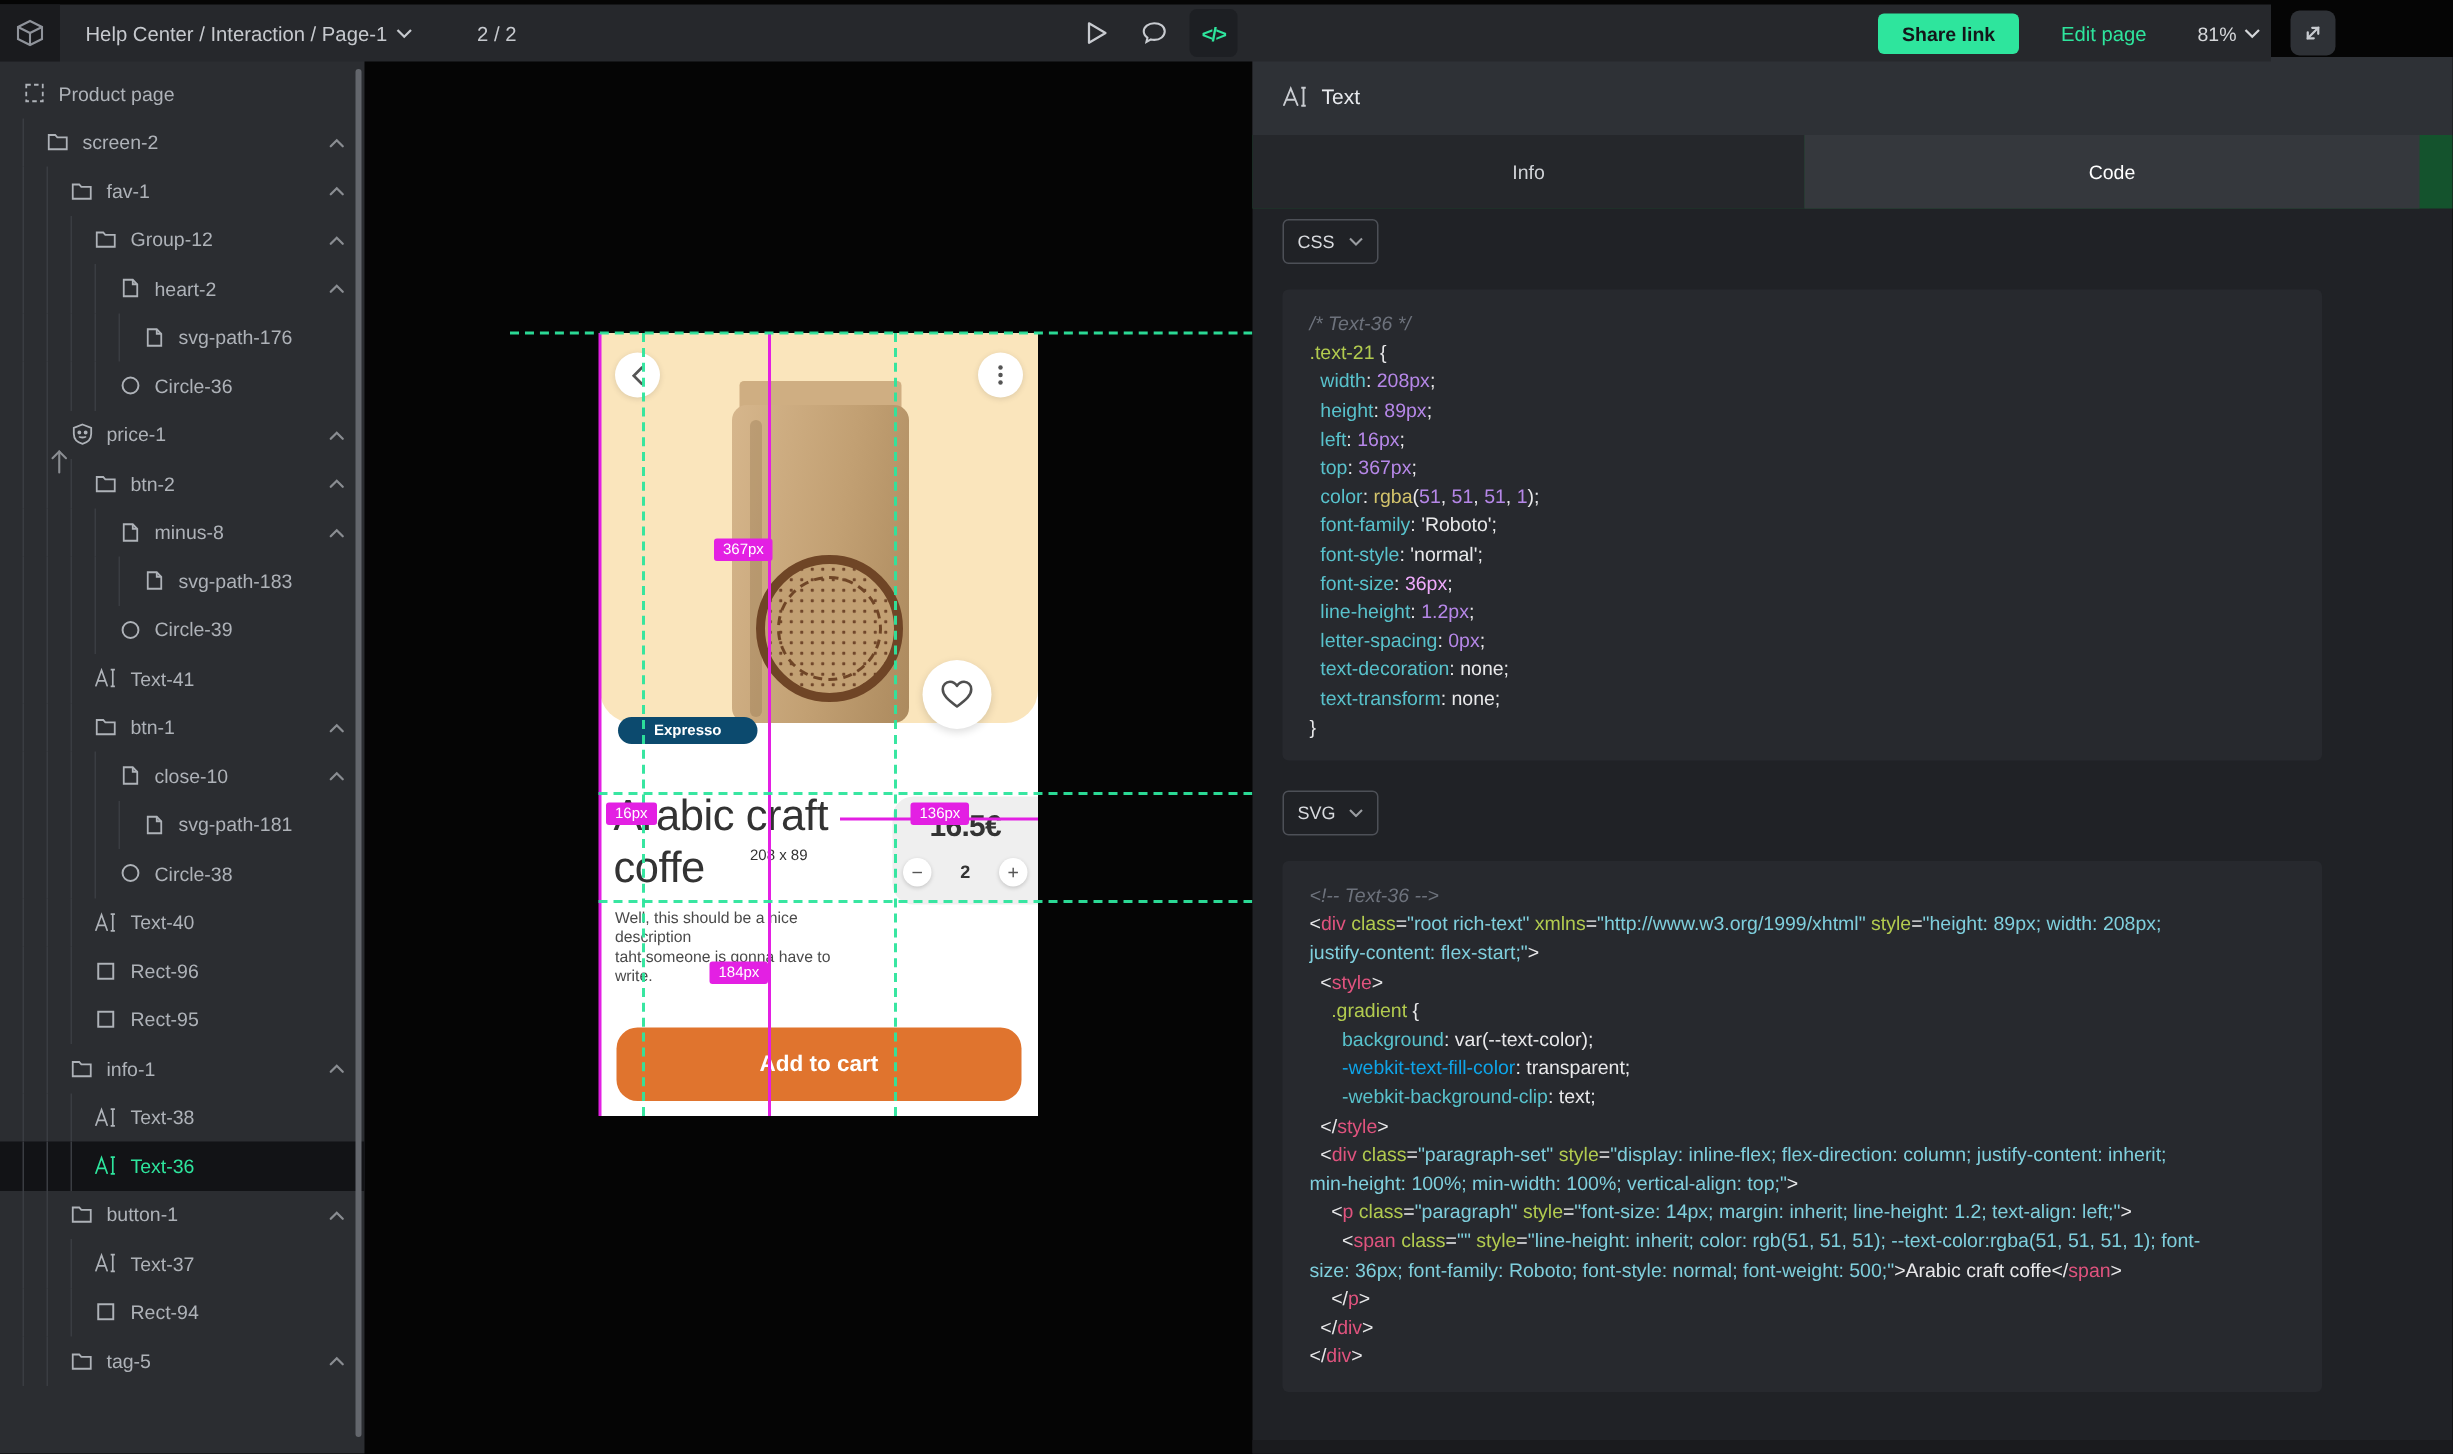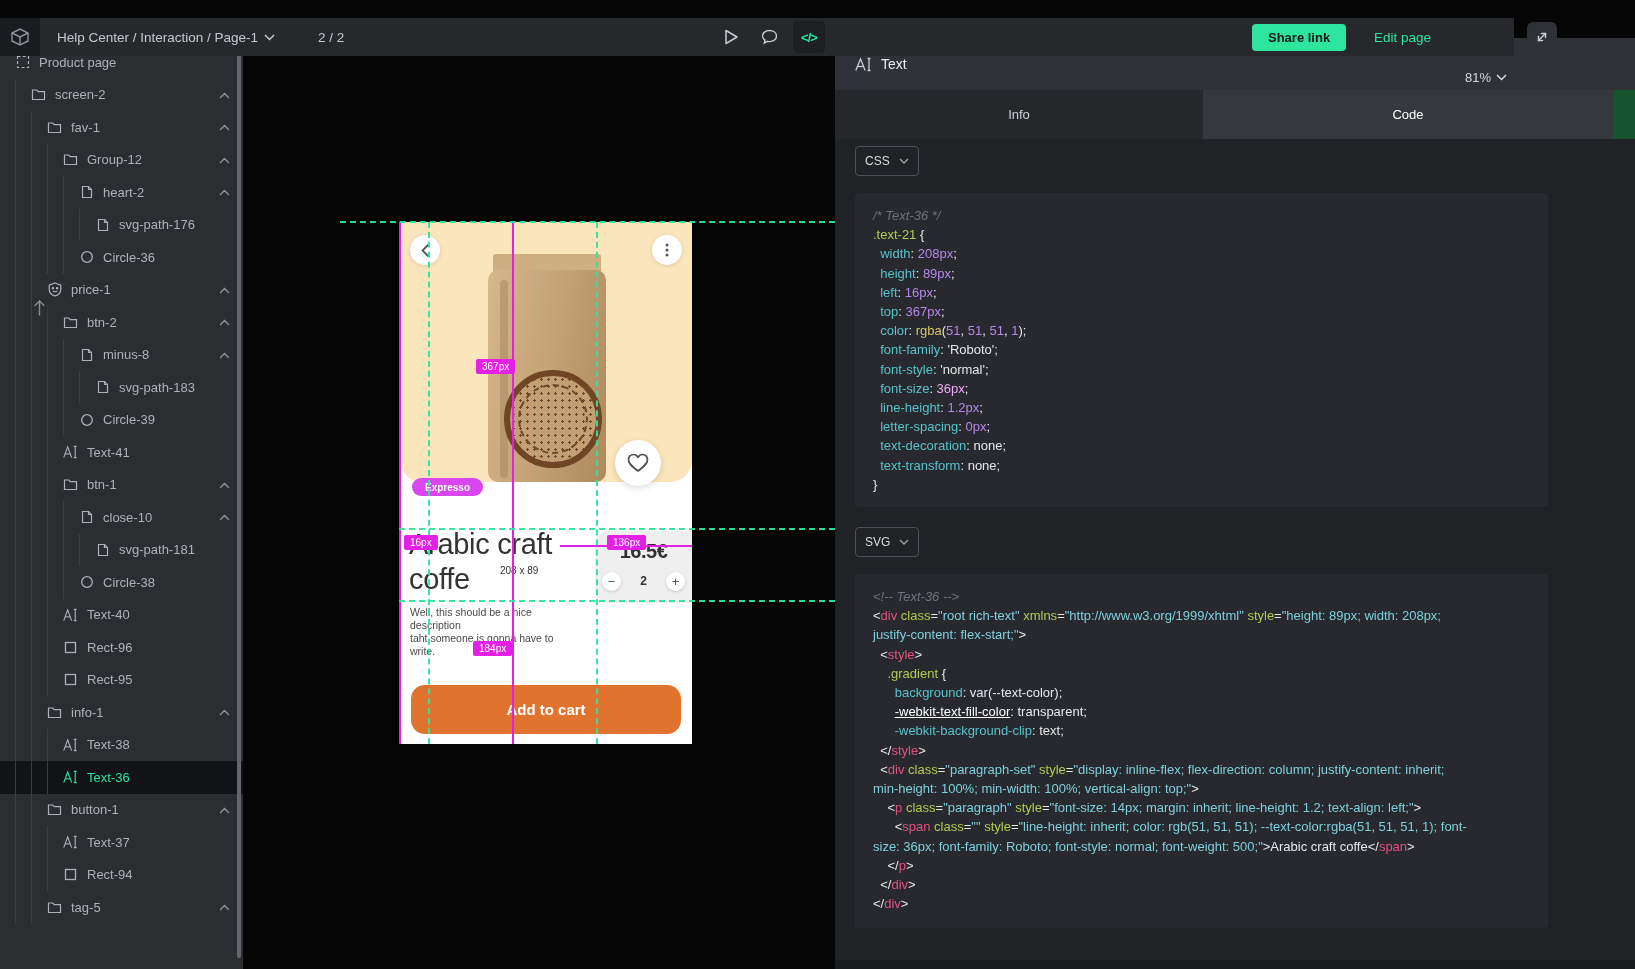--- a/index.html
+++ b/index.html
@@ -1,38 +1,38 @@
 <!DOCTYPE html>
 <html><head>
 <meta charset="utf-8">
 <style>
   * { margin:0; padding:0; box-sizing:border-box; }
   html,body { width:1635px; height:969px; overflow:hidden; background:#050505;
     font-family:"Liberation Sans", sans-serif; }
 
   
-  .topbar { position:absolute; left:0; top:18px; width:1514px; height:38px; background:#26282c; z-index:40; }
+  .topbar { position:absolute; left:0; top:3px; width:1514px; height:38px; background:#26282c; z-index:40; }
   .logo-tile { position:absolute; left:0; top:0; width:40px; height:38px; background:#1a1b1e;
     display:flex; align-items:center; justify-content:center; }
   .breadcrumb { position:absolute; left:57px; top:0; height:38px; display:flex; align-items:center;
     color:#c6c9ce; font-size:13.5px; gap:6px; cursor:pointer; }
   .page-counter { position:absolute; left:318px; top:0; height:38px; display:flex; align-items:center;
     color:#c6c9ce; font-size:13.5px; }
   .tb-icon { position:absolute; top:0; height:38px; display:flex; align-items:center; justify-content:center;
     width:34px; cursor:pointer; }
   .code-tile { position:absolute; left:793px; top:3px; width:32px; height:32px; background:#1d1f23;
     border-radius:5px; display:flex; align-items:center; justify-content:center;
     color:#2ee59d; font-size:13px; font-weight:700; cursor:pointer; letter-spacing:-1px; }
   .share-btn { position:absolute; left:1252px; top:6px; height:27px; padding:0 16px; background:#2ee59d;
     border:none; border-radius:4px; color:#14161a; font-size:13px; font-weight:600;
     font-family:"Liberation Sans",sans-serif; cursor:pointer; }
   .edit-link { position:absolute; left:1374px; top:0; height:38px; display:flex; align-items:center;
     color:#2ee59d; font-size:13.5px; cursor:pointer; }
   .zoom-ctrl { position:absolute; left:1465px; top:0; height:38px; display:flex; align-items:center;
-    color:#d5d7da; font-size:13px; gap:5px; cursor:pointer;margin-top:40px; }
+    color:#d5d7da; font-size:13px; gap:5px; cursor:pointer; }
   .fs-tile { position:absolute; left:1527px; top:4px; width:30px; height:30px; background:#2e3136;
     border-radius:6px; display:flex; align-items:center; justify-content:center; cursor:pointer; }
 
   
   .sidebar { position:absolute; left:0; top:38px; width:243px; height:931px; background:#2b2d31; z-index:30; }
   #layer-tree { position:absolute; left:0; top:8px; width:243px; }
   .tree-row { position:relative; height:32.5px; display:flex; align-items:stretch; padding-left:15px;
     cursor:pointer; color:#aeb2b8; }
   .tree-row.selected { background:#121316; color:#2ee59d; }
   .guide { width:16px; border-left:1px solid #3a3d42; flex:none; }
@@ -59,21 +59,21 @@
     border-bottom:3px solid #a8855a; border-radius:3px; }
   .bag-crease { position:absolute; left:100px; top:58px; width:8px; height:198px; background:rgba(120,90,55,.25);
     border-radius:4px; }
   .stamp { position:absolute; left:104px; top:148px; width:98px; height:98px; border-radius:50%;
     border:6px solid #6f4526; background:#c2a073;
     background-image:radial-gradient(#70462a 1.1px, transparent 1.3px); background-size:7px 7px; }
   .stamp-inner { position:absolute; inset:8px; border:2px dashed #6f4526; border-radius:50%; }
   .heart-btn { position:absolute; left:215px; top:218px; width:46px; height:46px; border-radius:50%;
     background:#fff; box-shadow:0 2px 6px rgba(0,0,0,.14); display:flex; align-items:center;
     justify-content:center; cursor:pointer; color:#4f4f4f; }
-  .tag-pill { position:absolute; left:12px; top:256px; height:18px; padding:0 13px; background:#d946ef;
+  .tag-pill { position:absolute; left:12px; top:256px; height:18px; padding:0 24px; background:#0c4a6e;
     border-radius:9px; color:#fff; font-size:10px; font-weight:600; display:flex; align-items:center; }
   .p-title { position:absolute; left:9px; top:305px; width:172px; font-size:29px; line-height:1.2;
     font-weight:500; color:#333; letter-spacing:-.3px; }
   .size-note { position:absolute; color:#333; font-size:10px; }
   .price-panel { position:absolute; left:195px; top:309px; width:97px; height:72px; background:#efefef;
     border-radius:14px 0 0 14px; }
   .price-txt { position:absolute; left:0; top:9px; width:97px; text-align:center; font-size:20px;
     font-weight:800; color:#333; letter-spacing:-.5px; }
   .stepper { position:absolute; left:7px; top:40px; width:83px; height:20px; display:flex;
     align-items:center; justify-content:space-between; }
@@ -734,21 +734,21 @@
         </svg>
     </span>
   </div>
   <div class="code-block" style="top:536px; height:354px;" id="svg-code">
       <div class="code-line"><span style="color: rgb(109, 114, 124); font-style: italic;">&lt;!-- Text-36 --&gt;</span></div>
       <div class="code-line"><span style="color: rgb(232, 232, 234);">&lt;</span><span style="color: rgb(224, 83, 126);">div</span><span style="color: rgb(232, 232, 234);"> </span><span style="color: rgb(178, 203, 79);">class</span><span style="color: rgb(232, 232, 234);">=</span><span style="color: rgb(127, 207, 221);">"root rich-text"</span><span style="color: rgb(232, 232, 234);"> </span><span style="color: rgb(178, 203, 79);">xmlns</span><span style="color: rgb(232, 232, 234);">=</span><span style="color: rgb(127, 207, 221);">"http://www.w3.org/1999/xhtml"</span><span style="color: rgb(232, 232, 234);"> </span><span style="color: rgb(178, 203, 79);">style</span><span style="color: rgb(232, 232, 234);">=</span><span style="color: rgb(127, 207, 221);">"height: 89px; width: 208px;</span></div>
       <div class="code-line"><span style="color: rgb(127, 207, 221);">justify-content: flex-start;"</span><span style="color: rgb(232, 232, 234);">&gt;</span></div>
       <div class="code-line"><span style="color: rgb(232, 232, 234);">  &lt;</span><span style="color: rgb(224, 83, 126);">style</span><span style="color: rgb(232, 232, 234);">&gt;</span></div>
       <div class="code-line"><span style="color: rgb(232, 232, 234);">    </span><span style="color: rgb(178, 203, 79);">.gradient</span><span style="color: rgb(232, 232, 234);"> {</span></div>
       <div class="code-line"><span style="color: rgb(232, 232, 234);">      </span><span style="color: rgb(88, 194, 204);">background</span><span style="color: rgb(232, 232, 234);">: </span><span style="color: rgb(232, 232, 234);">var(--text-color);</span></div>
-      <div class="code-line"><span style="color: rgb(232, 232, 234);">      </span><span style="color: #ffffff; text-decoration: underline;">-webkit-text-fill-color</span><span style="color: rgb(232, 232, 234);">: </span><span style="color: rgb(232, 232, 234);">transparent;</span></div>
+      <div class="code-line"><span style="color: rgb(232, 232, 234);">      </span><span style="color: #0ea5e9;">-webkit-text-fill-color</span><span style="color: rgb(232, 232, 234);">: </span><span style="color: rgb(232, 232, 234);">transparent;</span></div>
       <div class="code-line"><span style="color: rgb(232, 232, 234);">      </span><span style="color: rgb(88, 194, 204);">-webkit-background-clip</span><span style="color: rgb(232, 232, 234);">: </span><span style="color: rgb(232, 232, 234);">text;</span></div>
       <div class="code-line"><span style="color: rgb(232, 232, 234);">  &lt;/</span><span style="color: rgb(224, 83, 126);">style</span><span style="color: rgb(232, 232, 234);">&gt;</span></div>
       <div class="code-line"><span style="color: rgb(232, 232, 234);">  &lt;</span><span style="color: rgb(224, 83, 126);">div</span><span style="color: rgb(232, 232, 234);"> </span><span style="color: rgb(178, 203, 79);">class</span><span style="color: rgb(232, 232, 234);">=</span><span style="color: rgb(127, 207, 221);">"paragraph-set"</span><span style="color: rgb(232, 232, 234);"> </span><span style="color: rgb(178, 203, 79);">style</span><span style="color: rgb(232, 232, 234);">=</span><span style="color: rgb(127, 207, 221);">"display: inline-flex; flex-direction: column; justify-content: inherit;</span></div>
       <div class="code-line"><span style="color: rgb(127, 207, 221);">min-height: 100%; min-width: 100%; vertical-align: top;"</span><span style="color: rgb(232, 232, 234);">&gt;</span></div>
       <div class="code-line"><span style="color: rgb(232, 232, 234);">    &lt;</span><span style="color: rgb(224, 83, 126);">p</span><span style="color: rgb(232, 232, 234);"> </span><span style="color: rgb(178, 203, 79);">class</span><span style="color: rgb(232, 232, 234);">=</span><span style="color: rgb(127, 207, 221);">"paragraph"</span><span style="color: rgb(232, 232, 234);"> </span><span style="color: rgb(178, 203, 79);">style</span><span style="color: rgb(232, 232, 234);">=</span><span style="color: rgb(127, 207, 221);">"font-size: 14px; margin: inherit; line-height: 1.2; text-align: left;"</span><span style="color: rgb(232, 232, 234);">&gt;</span></div>
       <div class="code-line"><span style="color: rgb(232, 232, 234);">      &lt;</span><span style="color: rgb(224, 83, 126);">span</span><span style="color: rgb(232, 232, 234);"> </span><span style="color: rgb(178, 203, 79);">class</span><span style="color: rgb(232, 232, 234);">=</span><span style="color: rgb(127, 207, 221);">""</span><span style="color: rgb(232, 232, 234);"> </span><span style="color: rgb(178, 203, 79);">style</span><span style="color: rgb(232, 232, 234);">=</span><span style="color: rgb(127, 207, 221);">"line-height: inherit; color: rgb(51, 51, 51); --text-color:rgba(51, 51, 51, 1); font-</span></div>
       <div class="code-line"><span style="color: rgb(127, 207, 221);">size: 36px; font-family: Roboto; font-style: normal; font-weight: 500;"</span><span style="color: rgb(232, 232, 234);">&gt;</span><span style="color: rgb(232, 232, 234);">Arabic craft coffe</span><span style="color: rgb(232, 232, 234);">&lt;/</span><span style="color: rgb(224, 83, 126);">span</span><span style="color: rgb(232, 232, 234);">&gt;</span></div>
       <div class="code-line"><span style="color: rgb(232, 232, 234);">    &lt;/</span><span style="color: rgb(224, 83, 126);">p</span><span style="color: rgb(232, 232, 234);">&gt;</span></div>
       <div class="code-line"><span style="color: rgb(232, 232, 234);">  &lt;/</span><span style="color: rgb(224, 83, 126);">div</span><span style="color: rgb(232, 232, 234);">&gt;</span></div>
       <div class="code-line"><span style="color: rgb(232, 232, 234);">&lt;/</span><span style="color: rgb(224, 83, 126);">div</span><span style="color: rgb(232, 232, 234);">&gt;</span></div>

